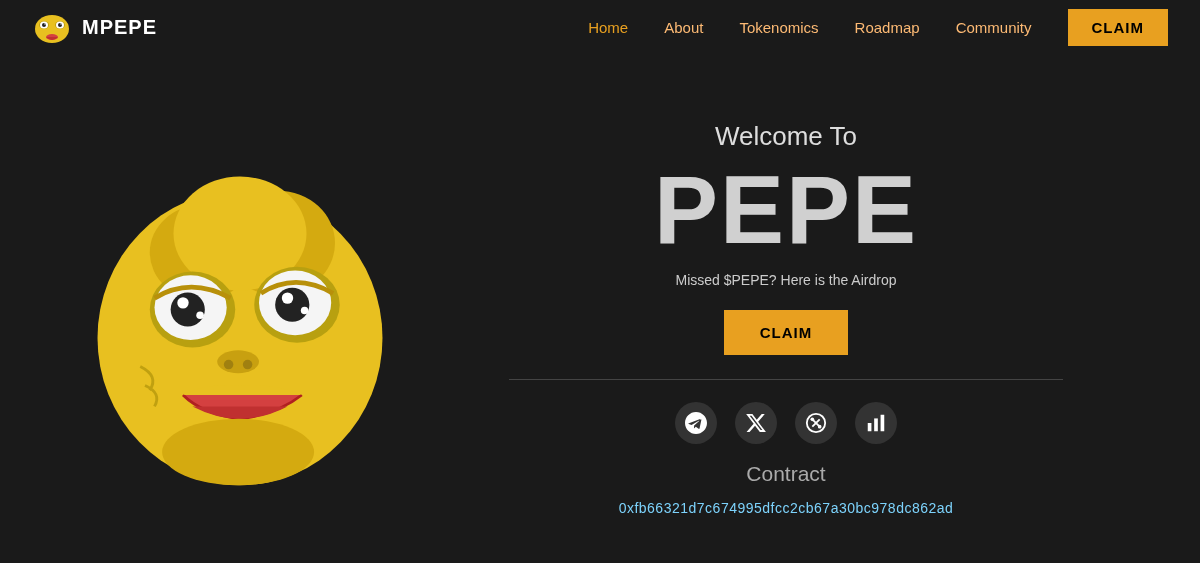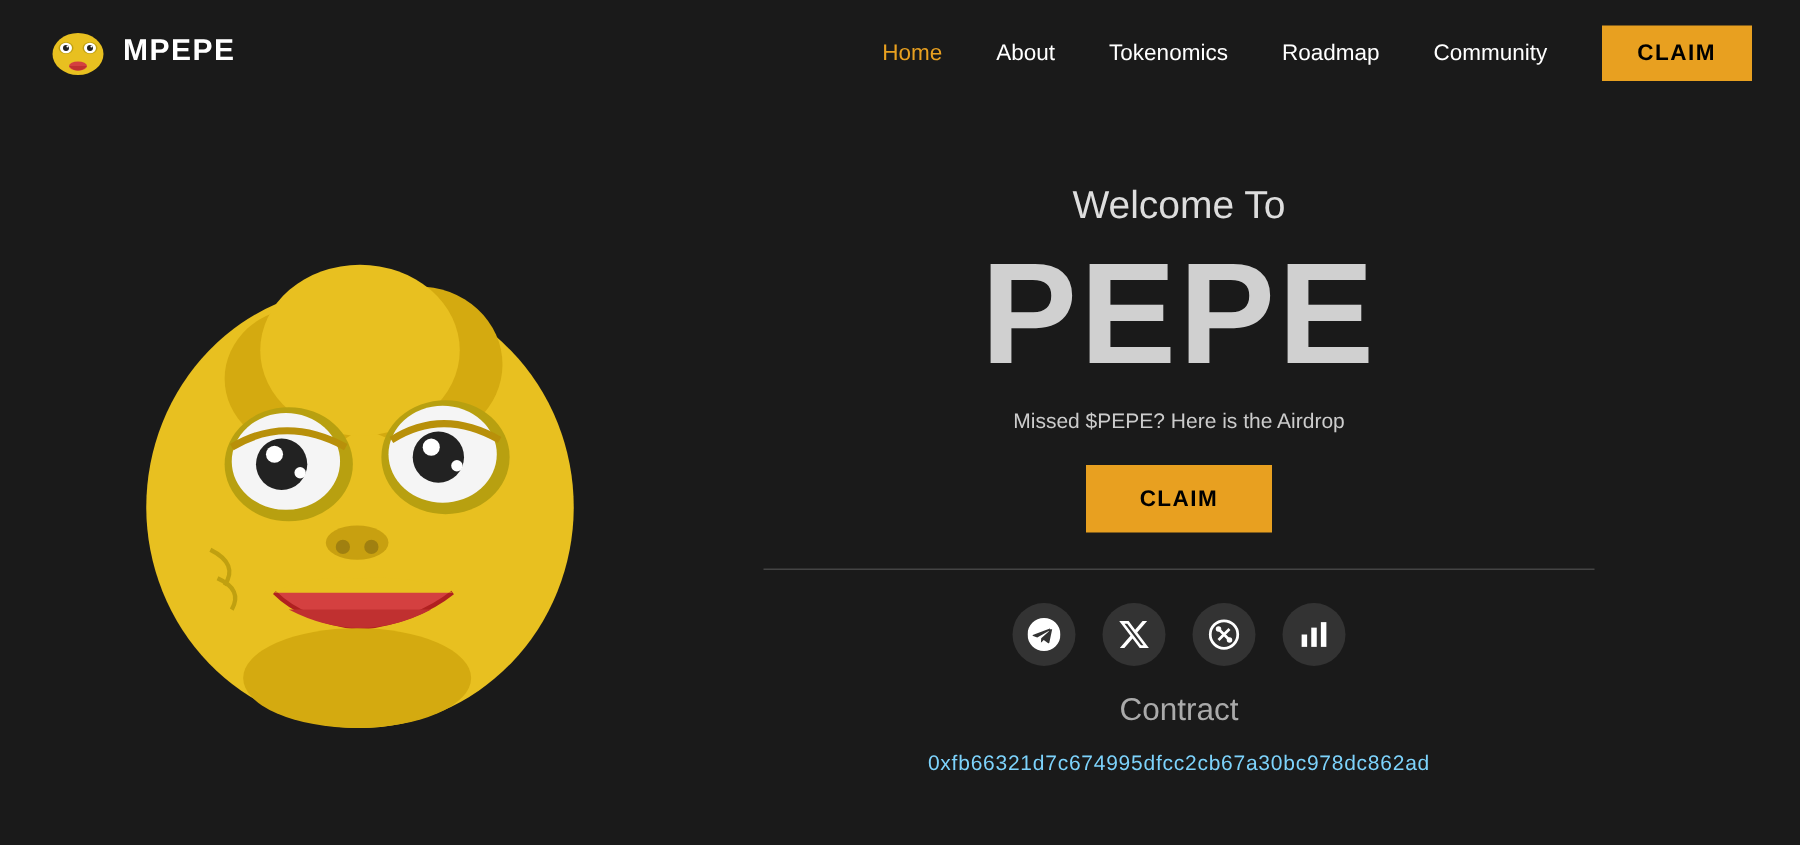--- a/index.html
+++ b/index.html
@@ -7,21 +7,21 @@
       background: #1a1a1a;
       color: #fff;
       font-family: 'Arial', sans-serif;
       min-height: 563px;
       overflow: hidden;
     }
 
     
     nav {
       display: flex;
-      align-items: flex-end;
+      align-items: center;
       justify-content: space-between;
       padding: 0 32px;
       height: 54px;
       background: #1a1a1a;
       position: relative;
       z-index: 10;
     }
     .nav-logo {
       display: flex;
       align-items: center;
@@ -37,21 +37,21 @@
       color: #fff;
       letter-spacing: 1px;
     }
     .nav-links {
       display: flex;
       align-items: center;
       gap: 36px;
     }
     .nav-link {
       font-size: 15px;
-      color: #ffffff;
+      color: #fdba74;
       cursor: pointer;
       text-decoration: none;
     }
     .nav-link.active {
       color: #e8a020;
     }
     .nav-claim-btn {
       background: #e8a020;
       color: #000;
       font-weight: bold;

